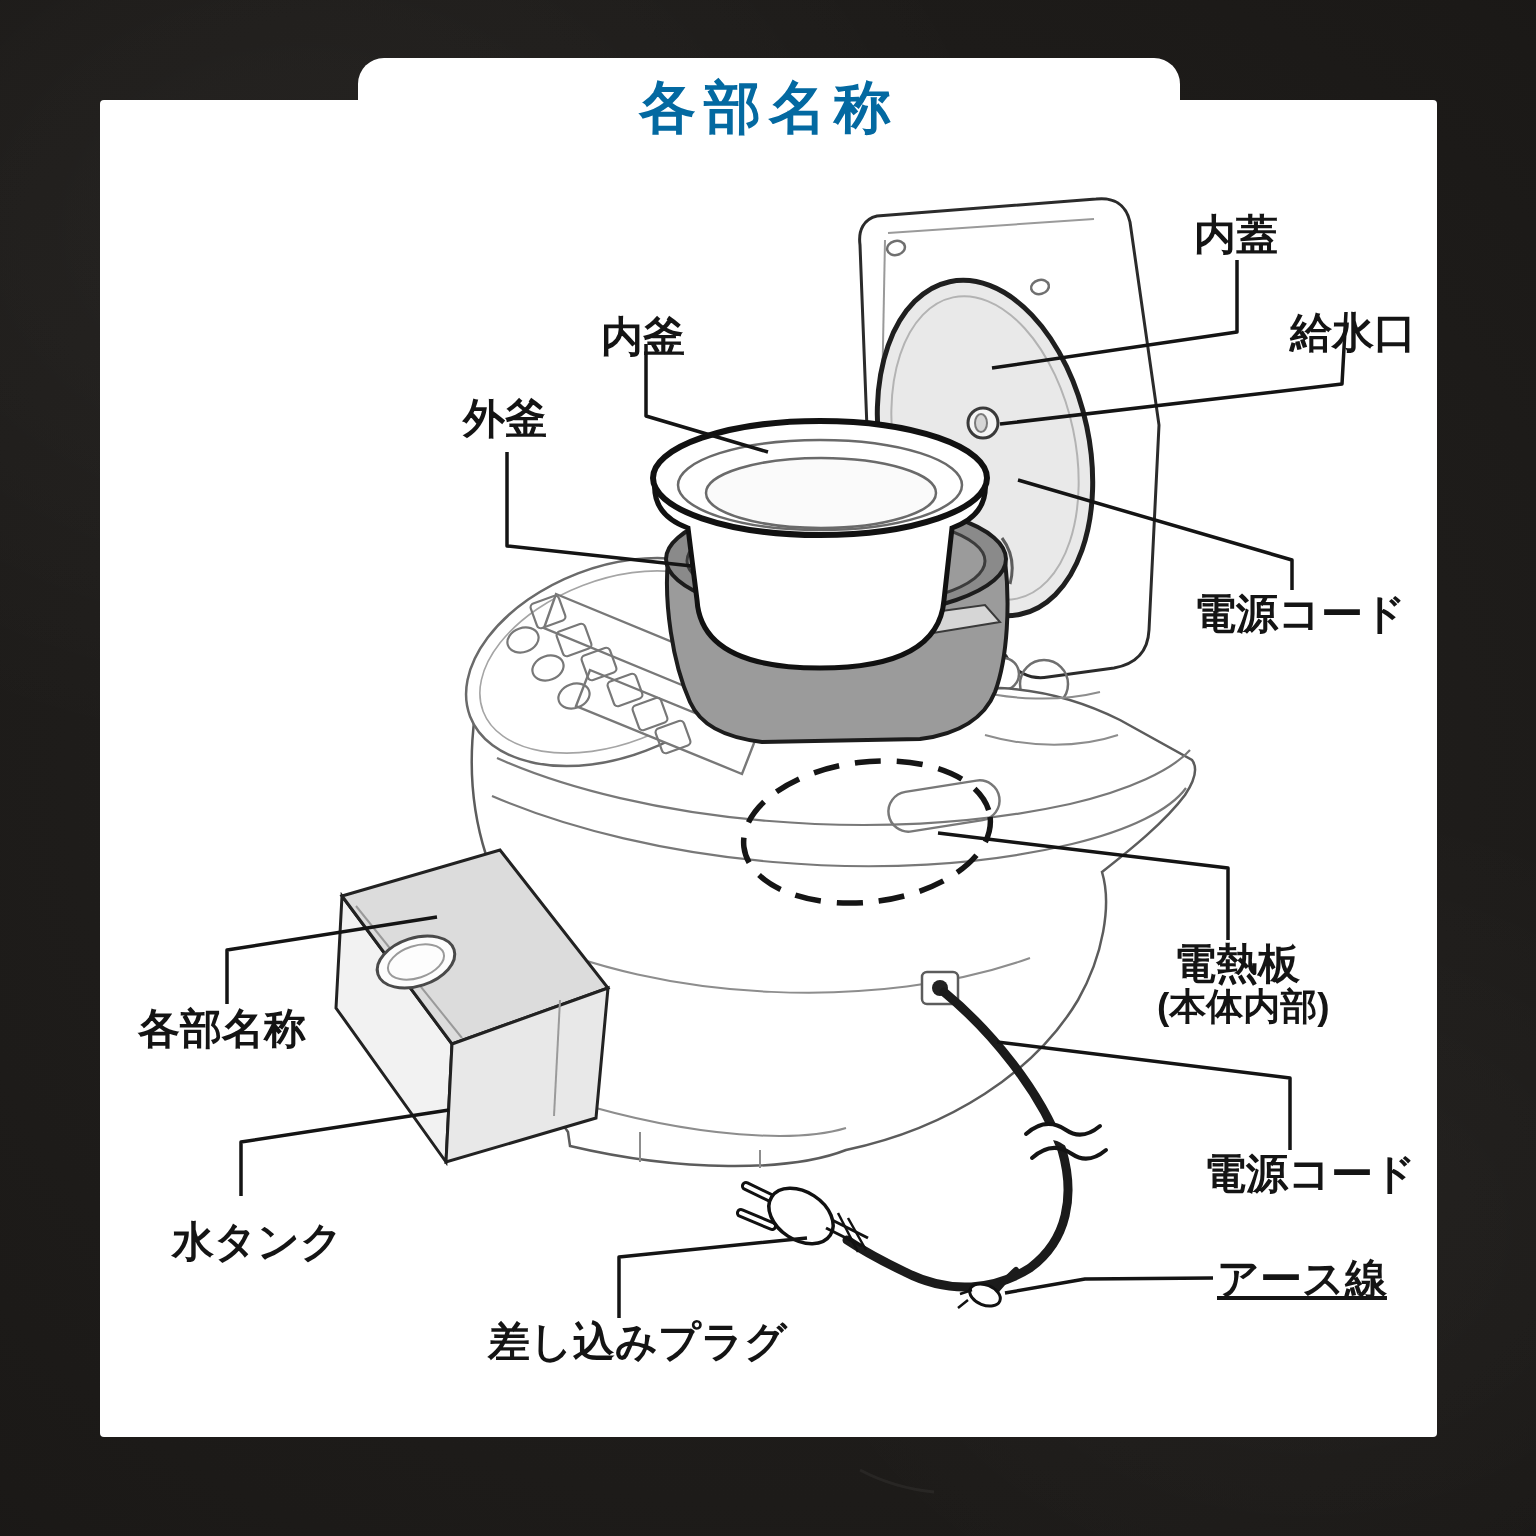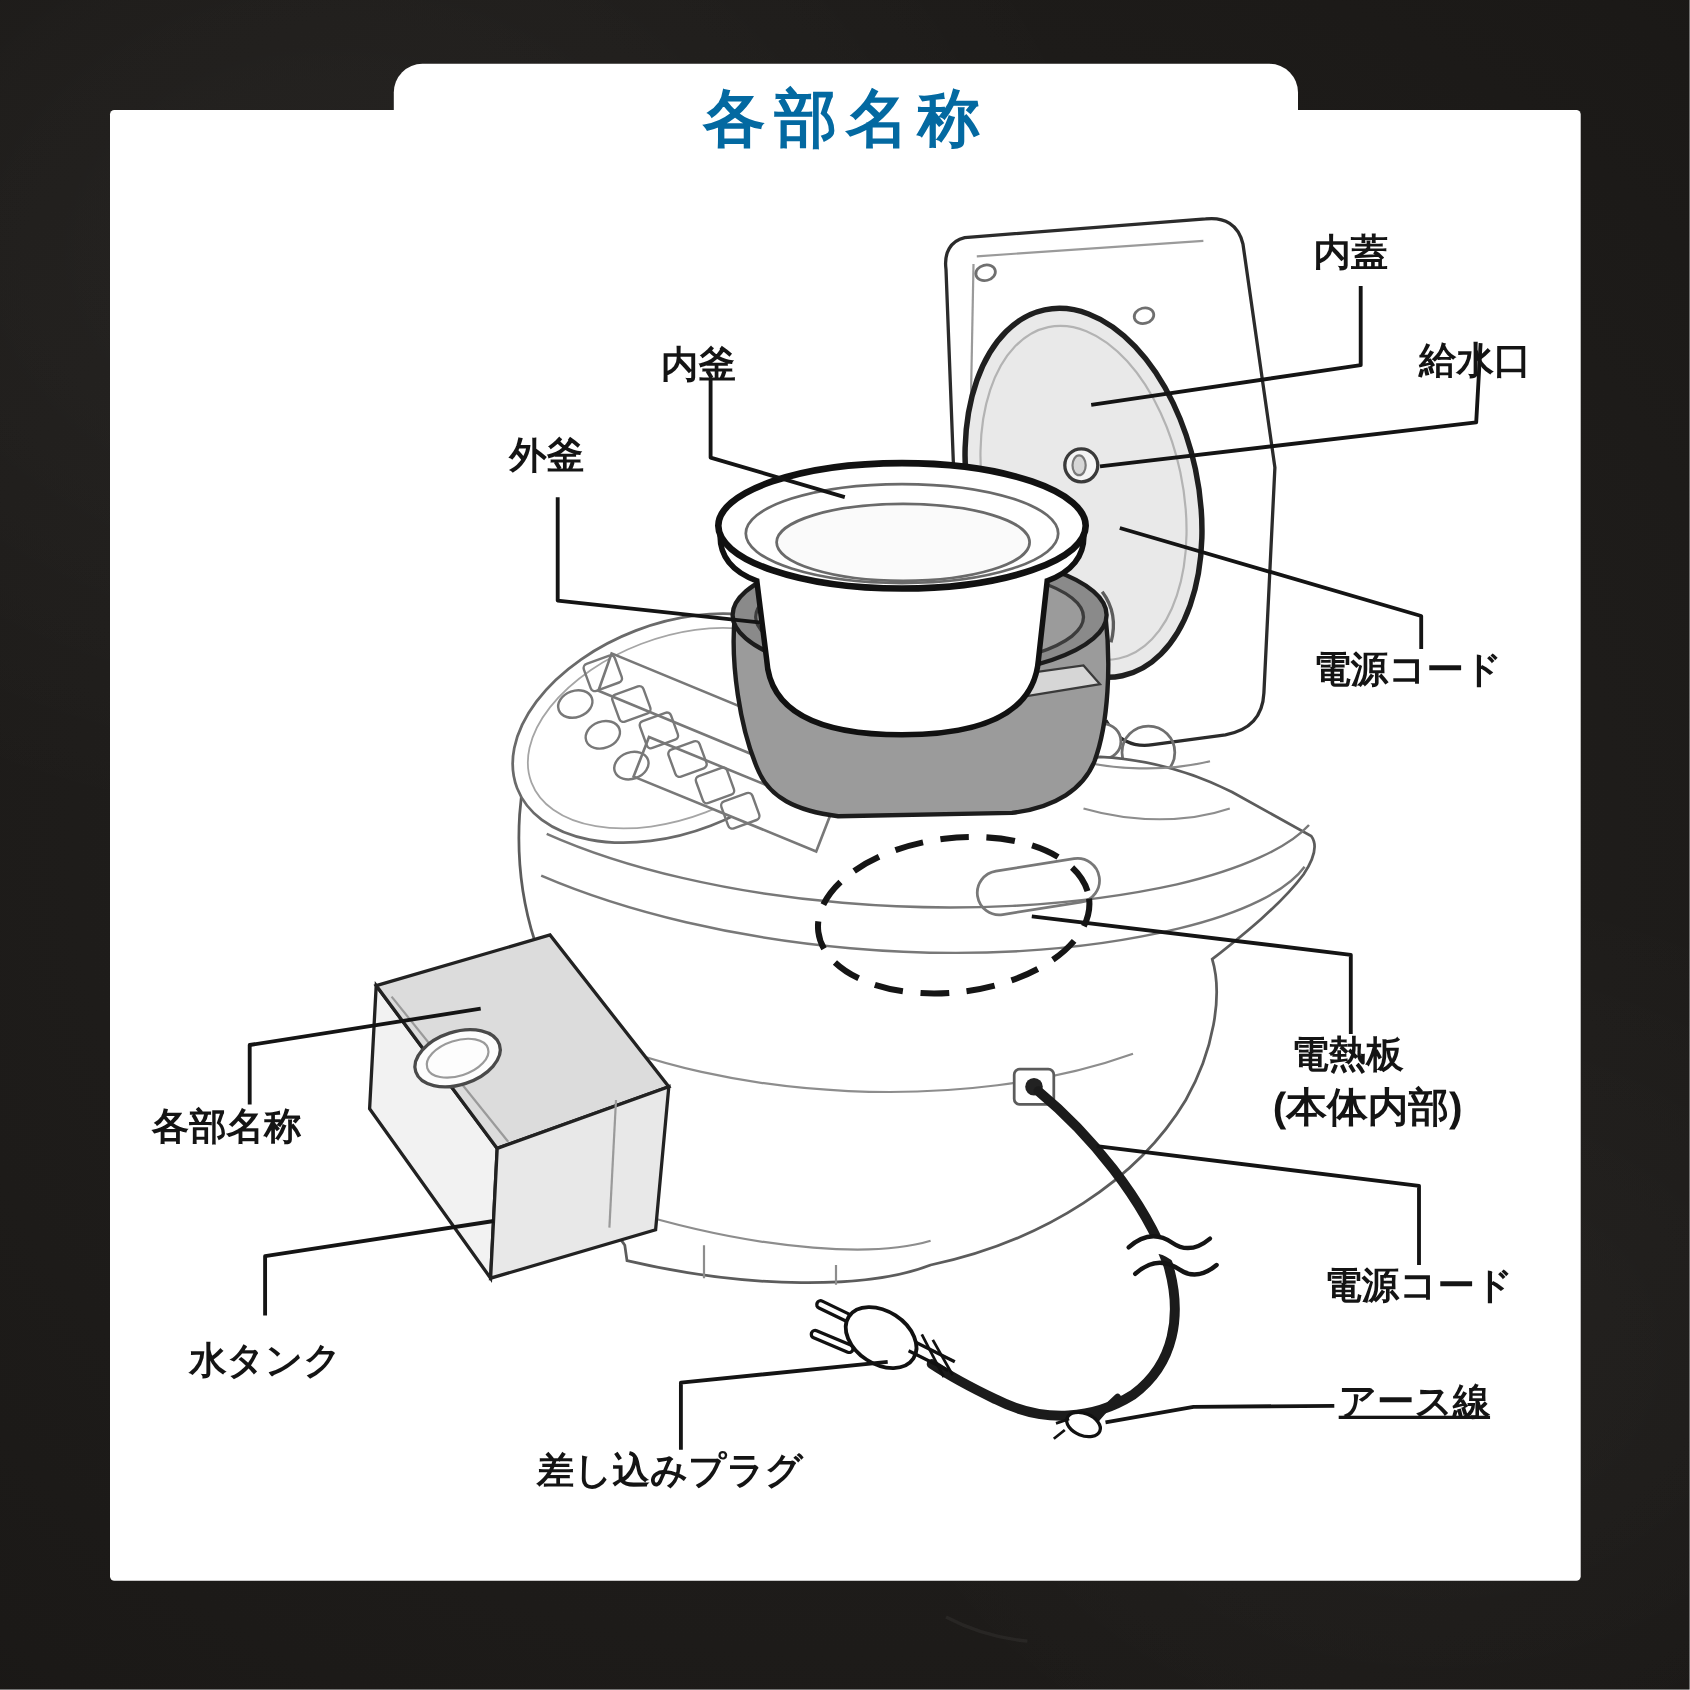--- a/index.html
+++ b/index.html
@@ -18,21 +18,21 @@
   .card{
     position:absolute;left:100px;top:100px;width:1337px;height:1337px;
     background:#ffffff;border-radius:4px;
   }
   .title{
     position:absolute;left:358px;top:70px;width:822px;
     text-align:center;font-size:57px;font-weight:700;letter-spacing:8px;
     color:#0369a1;
   }
   .part-label{
-    position:absolute;font-size:34px;font-weight:700;color:#141414;
+    position:absolute;font-size:42px;font-weight:700;color:#141414;
     white-space:nowrap;line-height:1.05;
   }
   .part-label.small{font-size:37px;margin-left:17px;}
   svg.illo{position:absolute;left:0;top:0;}
 </style>
 </head>
 <body>
 
 <div class="tab"></div>
 <div class="card"></div>

